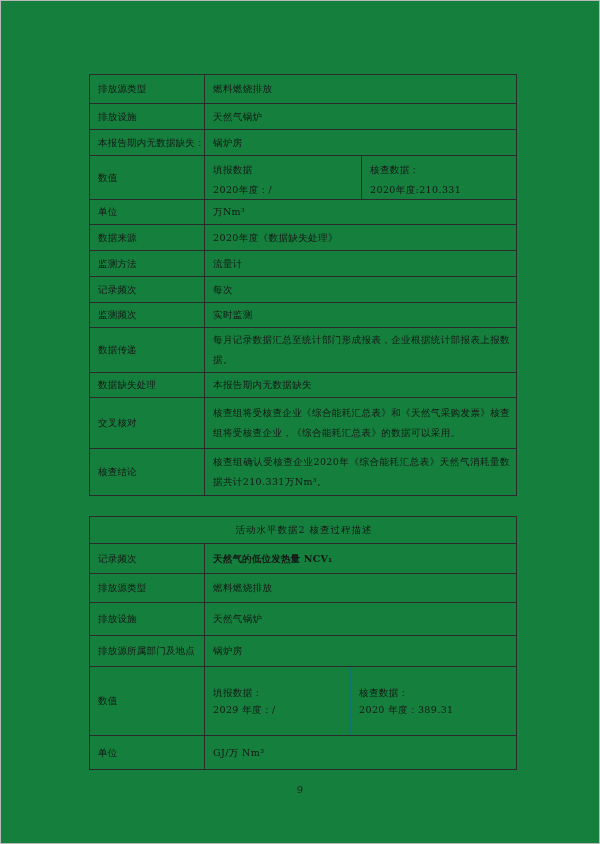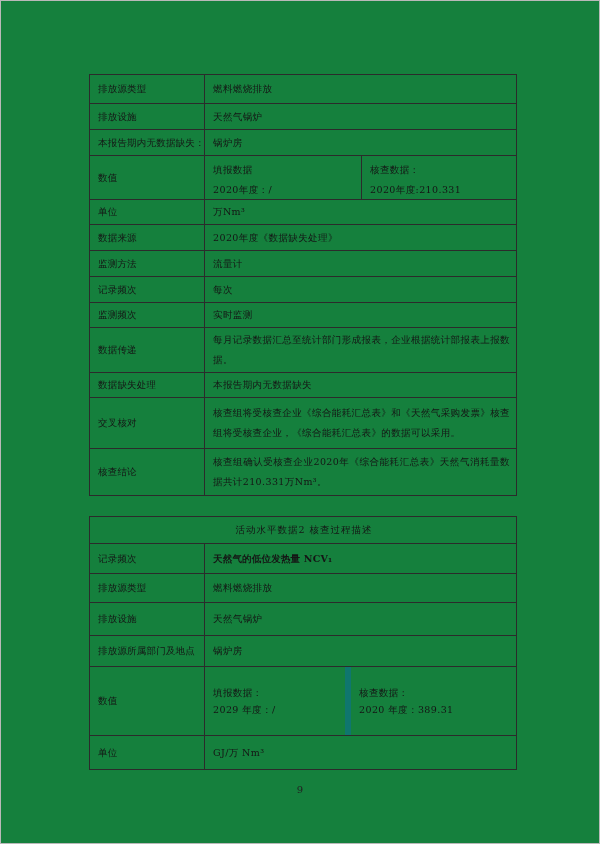--- a/index.html
+++ b/index.html
@@ -43,21 +43,21 @@
   .split-wrap.h43{height:43px;}
   .split-wrap.h68{height:68px;}
   .subcell{
     box-sizing:border-box;
     padding:4px 6px 4px 8px;
     display:flex;flex-direction:column;
     font-size:9.5px;letter-spacing:0.4px;
   }
   .subcell.left1{width:157px;border-right:1px solid #2b2b2b;justify-content:space-between;}
   .subcell.right1{flex:1;justify-content:space-between;}
-  .subcell.left2{width:146px;border-right:6px solid #0f766e;justify-content:center;line-height:17px;}
+  .subcell.left2{width:146px;border-right:2px solid #0f766e;justify-content:center;line-height:17px;}
   .subcell.right2{flex:1;justify-content:center;line-height:17px;}
   .subline{display:block;}
   td.tbl-title{
     text-align:center;
     letter-spacing:1px;
   }
   td.bold-val{font-weight:bold;letter-spacing:0.2px;}
   .page-number{
     position:absolute;
     left:0;right:0;top:783px;

